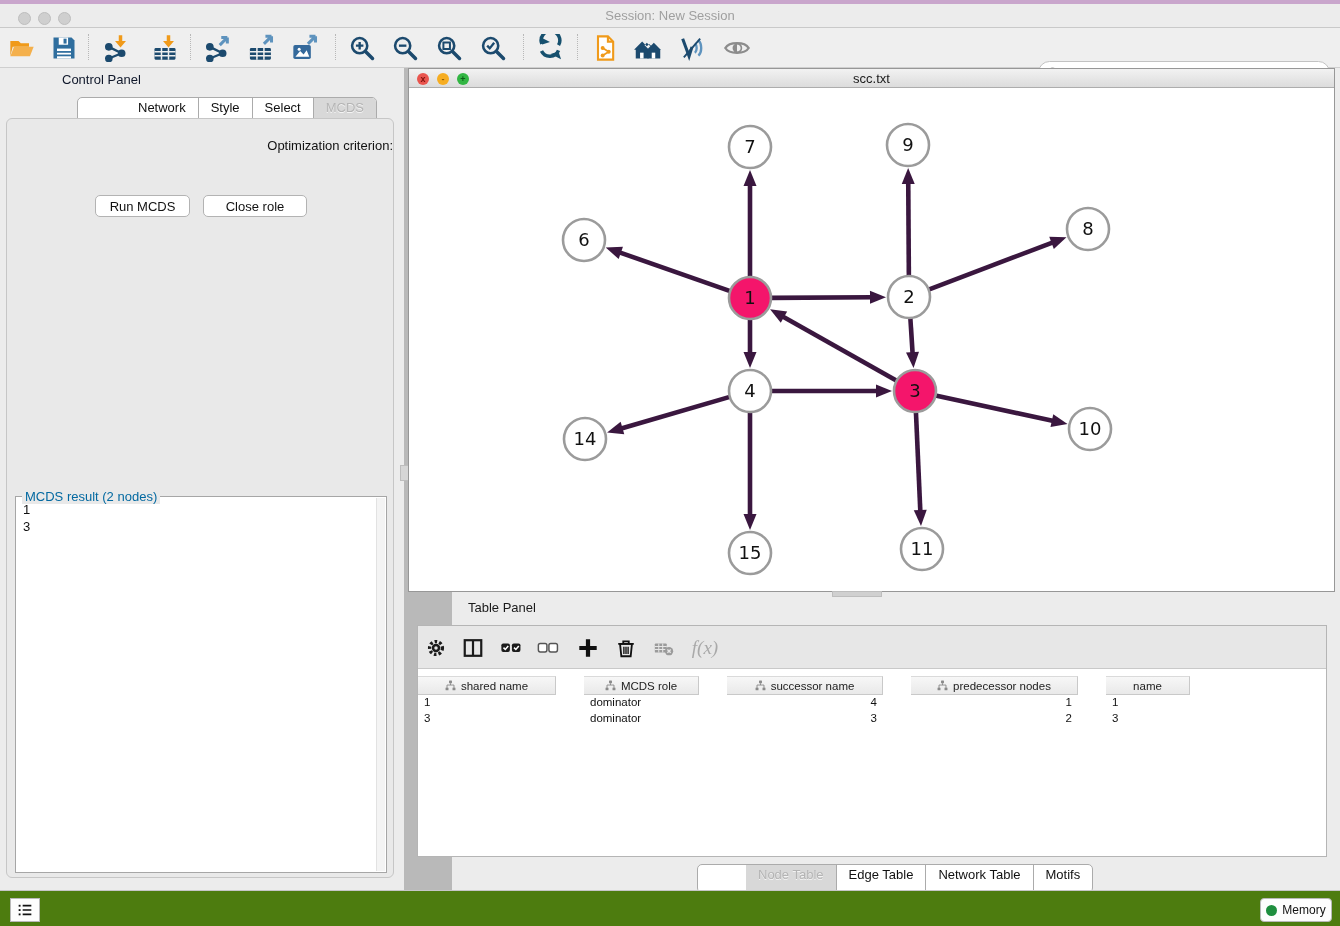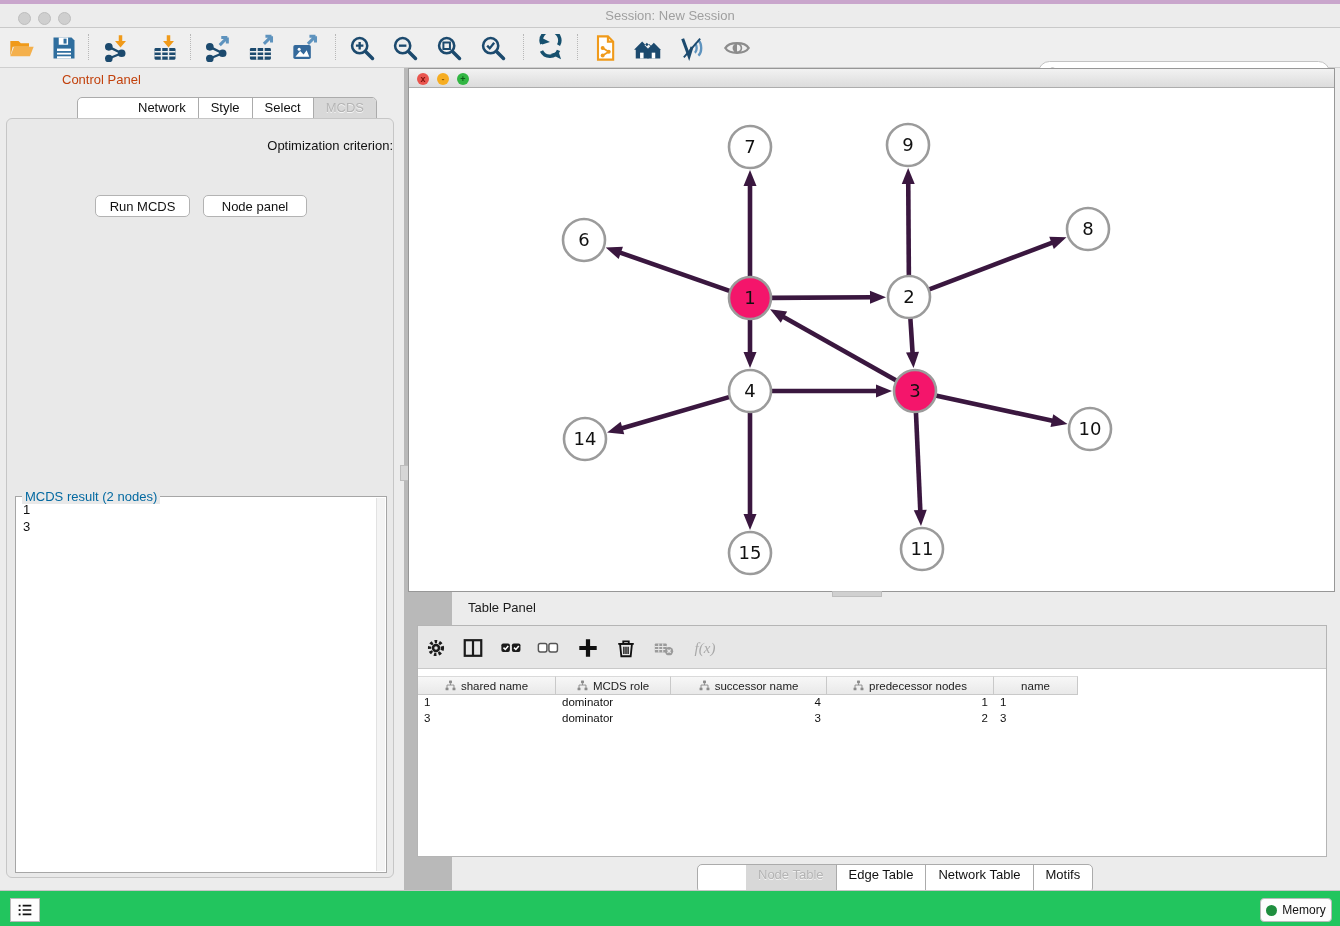--- a/index.html
+++ b/index.html
@@ -16,21 +16,21 @@
   
   #toolbar { left:0; top:28px; width:1340px; height:40px; background:#EFEFEF; border-bottom:1px solid #CFCFCF; }
   .tb-btn { position:absolute; top:26px; width:36px; height:36px; display:flex; align-items:center; justify-content:center; cursor:default; }
   .tb-btn svg { width:28px; height:28px; }
   .tb-sep { position:absolute; top:32px; width:0; height:26px; border-left:1px dotted #B8B8B8; }
   #search-box { position:absolute; left:1038px; top:33px; width:292px; height:23px; background:#fff; border:1px solid #C2C2C2; border-radius:12px; display:flex; align-items:center; padding-left:8px; }
   #search-box svg { width:13px; height:13px; }
   #search-input { border:none; outline:none; background:transparent; flex:1; font-size:12px; padding:0 8px 0 4px; font-family:"Liberation Sans",sans-serif;}
 
   
-  #cp-title { left:14px; top:72px; font-size:13px; color:#c2410c; }
+  #cp-title { left:14px; top:72px; font-size:13px; color:#0f172a; }
   .panel-btns { display:flex; gap:7px; align-items:center; }
   #cp-btns { left:358px; top:73px; }
   .float-ic { width:10px; height:10px; border:1.6px solid #222; display:inline-block; }
   .close-ic { font-size:13px; font-weight:bold; color:#111; line-height:10px; }
 
   .seg-tabs { display:flex; border:1px solid #ABABAB; border-radius:5px; overflow:hidden; background:#fff; height:29px; }
   .seg-tab { font-size:13px; color:#111; padding:2px 12px 0; border-left:1px solid #ABABAB; white-space:nowrap; text-align:center; }
   .seg-tab:first-child { border-left:none; }
   .seg-tab.sel { background:#D8D8D8; color:#B4B4B4; text-shadow:0 1px 0 #F4F4F4; }
   #cp-tabs { left:77px; top:97px; }
@@ -60,33 +60,33 @@
   #nt-title { position:absolute; top:2px; left:0; width:100%; text-align:center; font-size:13px; color:#1a1a1a; }
   #graph-svg { position:absolute; left:0; top:19px; }
 
   
   #tp-title { left:420px; top:600px; font-size:13px; color:#1b1b1b; }
   #tp-btns { left:1296px; top:601px; }
   #tp-box { left:417px; top:625px; width:910px; height:232px; border:1px solid #B5B5B5; background:#fff; }
   #tp-toolbar { position:absolute; left:0; top:0; width:100%; height:43px; background:#E7E7E7; border-bottom:1px solid #C9C9C9; }
   .tp-ic { position:absolute; top:8px; width:30px; height:28px; display:flex; align-items:center; justify-content:center; }
   .tp-ic svg { width:22px; height:22px; }
-  #fx-label { font-family:"Liberation Serif", serif; font-style:italic; font-size:15px; color:#A9A9A9; }
+  #fx-label { font-family:"Liberation Serif", serif; font-style:italic; font-size:19px; color:#A9A9A9; }
 
   #tbl { position:absolute; left:0; top:50px; width:100%; }
-  .th-row, .td-row { display:flex; }
+  .th-row, .td-row { display:flex;gap:28px; }
   .th { height:19px; background:linear-gradient(#F7F7F7,#E9E9E9); border-right:1px solid #C9C9C9; border-bottom:1px solid #C9C9C9; border-top:1px solid #DADADA; font-size:11.5px; color:#222; display:flex; align-items:center; justify-content:center; gap:5px; }
   .th svg { width:11px; height:11px; }
   .td { height:16px; font-size:11.5px; color:#111; padding:1px 6px 0; white-space:nowrap; overflow:hidden; }
 
   
   #bottom-tabs { left:697px; top:864px; }
 
   
-  #statusbar { left:0; top:890px; width:1340px; height:36px; background:#22c55e; border-top:1px solid #C6C6C6; }
+  #statusbar { left:0; top:890px; width:1340px; height:36px; background:#4d7c0f; border-top:1px solid #C6C6C6; }
   #list-btn { position:absolute; left:10px; top:7px; width:30px; height:24px; background:#FDFDFD; border:1px solid #B9B9B9; display:flex; align-items:center; justify-content:center; }
   #list-btn svg { width:16px; height:16px; }
   #memory-btn { position:absolute; right:8px; top:7px; width:72px; height:24px; background:#FDFDFD; border:1px solid #B9B9B9; border-radius:4px; display:flex; align-items:center; justify-content:center; gap:5px; font-size:12px; color:#111; }
   #memory-dot { width:11px; height:11px; border-radius:50%; background:#1E8E3E; }
 </style>
 </head>
 <body>
 
 <div id="titlebar" class="abs">
   <div class="accent"></div>
@@ -262,38 +262,39 @@
 <div id="cp-tabs" class="abs seg-tabs">
     <div class="seg-tab">Network</div>
     <div class="seg-tab">Style</div>
     <div class="seg-tab">Select</div>
     <div class="seg-tab sel">MCDS</div>
   </div>
 
 <div id="cp-box" class="abs">
   <div id="opt-label" class="abs">Optimization criterion:</div>
   <div id="run-btn" class="cp-button">Run MCDS</div>
-  <div id="close-btn" class="cp-button">Node panel</div>
+  <div id="close-btn" class="cp-button">Close role</div>
 
   <div id="result-group" class="abs">
     <span id="result-title">MCDS result (2 nodes)</span>
     <div id="result-text">1
 3</div>
     <div id="result-scroll"></div>
   </div>
 </div>
 
 <div id="v-split" class="abs"></div>
 <div id="v-grip" class="abs"></div>
 
 <div id="net-win" class="abs">
   <div id="net-titlebar">
     <div class="nt-light" style="left:8px;background:#E9554E;color:#7E100C">x</div>
     <div class="nt-light" style="left:28px;background:#F6AD22;color:#8F5B05">-</div>
     <div class="nt-light" style="left:48px;background:#32B643;color:#0B5E17">+</div>
+    <div id="nt-title">scc.txt</div>
   </div>
   <svg id="graph-svg" width="925" height="503" viewBox="0 0 925 503">
       <line x1="341" y1="189" x2="341" y2="95" stroke="#3A173F" stroke-width="4.6"></line>
       <polygon points="341,82 347.5,98 334.5,98" fill="#3A173F"></polygon>
       <line x1="321.1752536154717" y1="203.07328138371903" x2="208.98527951633417" y2="163.87437477076736" stroke="#3A173F" stroke-width="4.6"></line>
       <polygon points="196.71281746876906,159.5864061035458 213.96137047630614,158.7276749778821 209.6734018090846,171.0001370254472" fill="#3A173F"></polygon>
       <line x1="361.99958468064904" y1="209.86792714037327" x2="464.00071197603023" y2="209.22641061650296" stroke="#3A173F" stroke-width="4.6"></line>
       <polygon points="477.0004548735749,209.14465122721023 461.0416510020125,215.74514961665054 460.95989161271973,202.7454067191059" fill="#3A173F"></polygon>
       <line x1="341" y1="231" x2="341" y2="267" stroke="#3A173F" stroke-width="4.6"></line>
       <polygon points="341,280 334.5,264 347.5,264" fill="#3A173F"></polygon>

